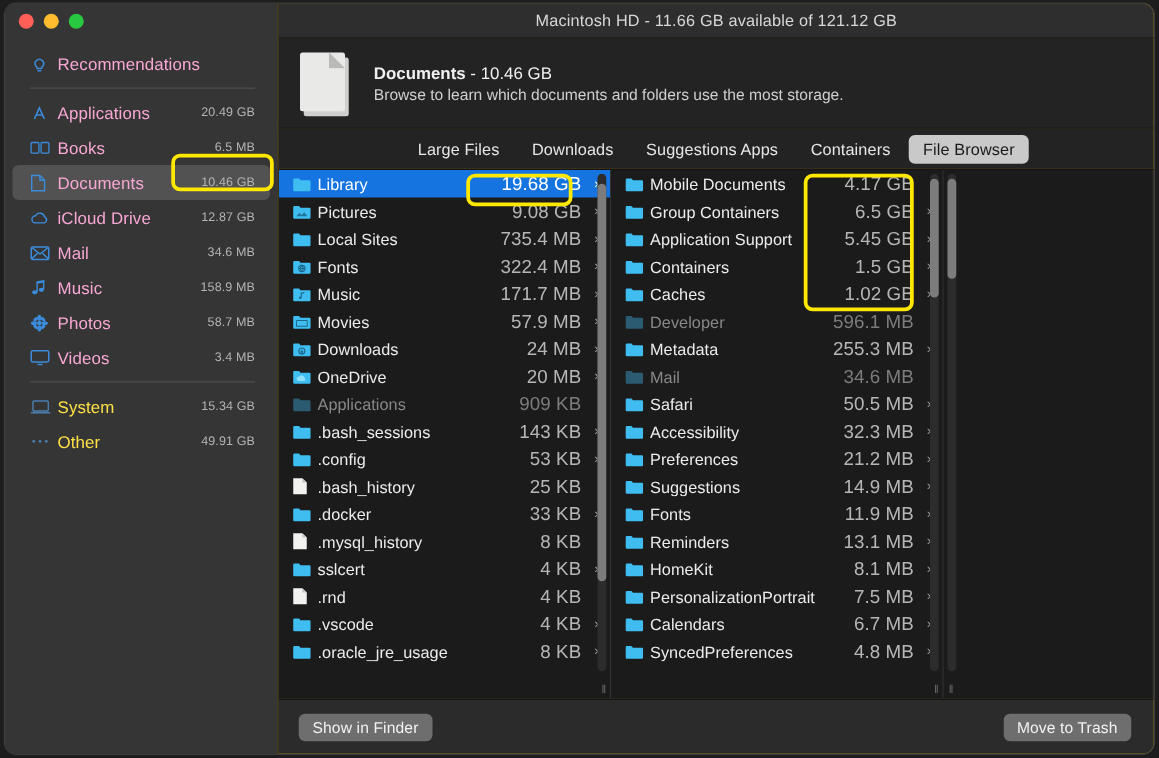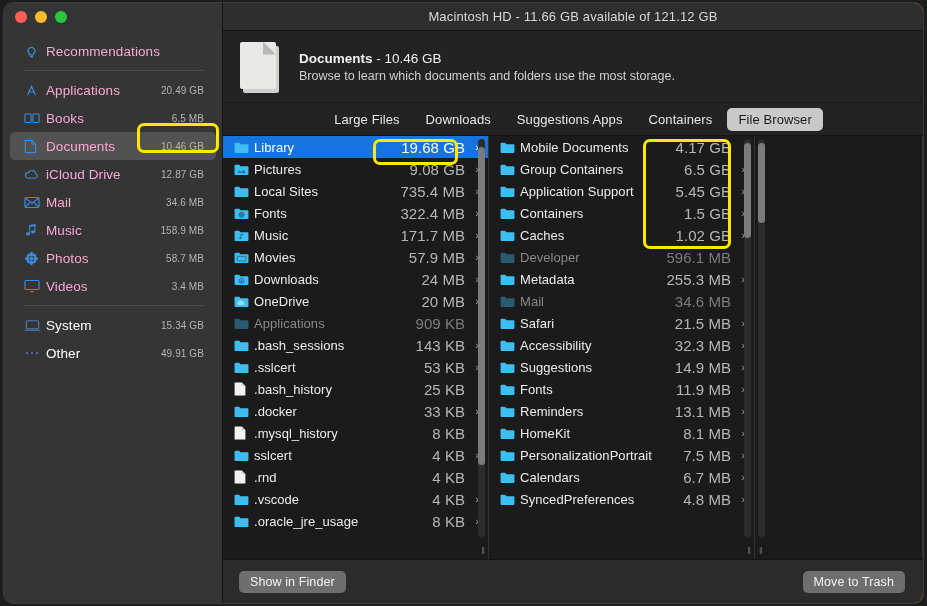--- a/index.html
+++ b/index.html
@@ -57,21 +57,21 @@
     display: flex; align-items: center; justify-content: flex-start;
     color: #3b8cdc;
   }
   .sb-icon svg { display: block; }
   .sb-label {
     font-size: 13.5px;
     color: #f9a8d4;
     flex: 1;
     letter-spacing: 0.1px;
   }
-  .sb-row.dim .sb-label { color: #ffffff; }
+  .sb-row.dim .sb-label { color: #fde047; }
   .sb-row.dim .sb-icon { color: #4a7fae; }
   .sb-size {
     font-size: 10px;
     color: #b4b4b4;
     letter-spacing: 0.1px;
   }
   .sb-divider {
     height: 1px;
     background: #4d4d4d;
     margin: 5px 18px 5px 20px;
@@ -560,21 +560,21 @@
               <span class="f-name">.bash_sessions</span>
               <span class="f-size">143 KB</span>
               <span class="f-chev">›</span>
             </div>
             <div class="f-row">
               <span class="f-icon">
                 <svg width="15" height="13" viewBox="0 0 16 13.2">
                   <path d="M0.6 2.6a1 1 0 0 1 1-1h4l1.2 1.4h7.6a1 1 0 0 1 1 1v7.4a1 1 0 0 1-1 1H1.6a1 1 0 0 1-1-1z" fill="#3fbdf1"></path>
                 </svg>
               </span>
-              <span class="f-name">.sslcert</span>
+              <span class="f-name">.config</span>
               <span class="f-size">53 KB</span>
               <span class="f-chev">›</span>
             </div>
             <div class="f-row">
               <span class="f-icon">
                 <svg width="12" height="14" viewBox="0 0 12 14">
                   <path d="M0.6 0.6h7.2L11.4 4v9.4H0.6z" fill="#f2f2f0"></path>
                   <path d="M7.8 0.6 11.4 4H7.8z" fill="#c6c6c4"></path>
                 </svg>
               </span>
@@ -733,31 +733,41 @@
               <span class="f-size">34.6 MB</span>
               <span class="f-chev empty">›</span>
             </div>
             <div class="f-row">
               <span class="f-icon">
                 <svg width="15" height="13" viewBox="0 0 16 13.2">
                   <path d="M0.6 2.6a1 1 0 0 1 1-1h4l1.2 1.4h7.6a1 1 0 0 1 1 1v7.4a1 1 0 0 1-1 1H1.6a1 1 0 0 1-1-1z" fill="#3fbdf1"></path>
                 </svg>
               </span>
               <span class="f-name">Safari</span>
-              <span class="f-size">21.5 MB</span>
+              <span class="f-size">50.5 MB</span>
               <span class="f-chev">›</span>
             </div>
             <div class="f-row">
               <span class="f-icon">
                 <svg width="15" height="13" viewBox="0 0 16 13.2">
                   <path d="M0.6 2.6a1 1 0 0 1 1-1h4l1.2 1.4h7.6a1 1 0 0 1 1 1v7.4a1 1 0 0 1-1 1H1.6a1 1 0 0 1-1-1z" fill="#3fbdf1"></path>
                 </svg>
               </span>
               <span class="f-name">Accessibility</span>
               <span class="f-size">32.3 MB</span>
+              <span class="f-chev">›</span>
+            </div>
+            <div class="f-row">
+              <span class="f-icon">
+                <svg width="15" height="13" viewBox="0 0 16 13.2">
+                  <path d="M0.6 2.6a1 1 0 0 1 1-1h4l1.2 1.4h7.6a1 1 0 0 1 1 1v7.4a1 1 0 0 1-1 1H1.6a1 1 0 0 1-1-1z" fill="#3fbdf1"></path>
+                </svg>
+              </span>
+              <span class="f-name">Preferences</span>
+              <span class="f-size">21.2 MB</span>
               <span class="f-chev">›</span>
             </div>
             <div class="f-row">
               <span class="f-icon">
                 <svg width="15" height="13" viewBox="0 0 16 13.2">
                   <path d="M0.6 2.6a1 1 0 0 1 1-1h4l1.2 1.4h7.6a1 1 0 0 1 1 1v7.4a1 1 0 0 1-1 1H1.6a1 1 0 0 1-1-1z" fill="#3fbdf1"></path>
                 </svg>
               </span>
               <span class="f-name">Suggestions</span>
               <span class="f-size">14.9 MB</span>

